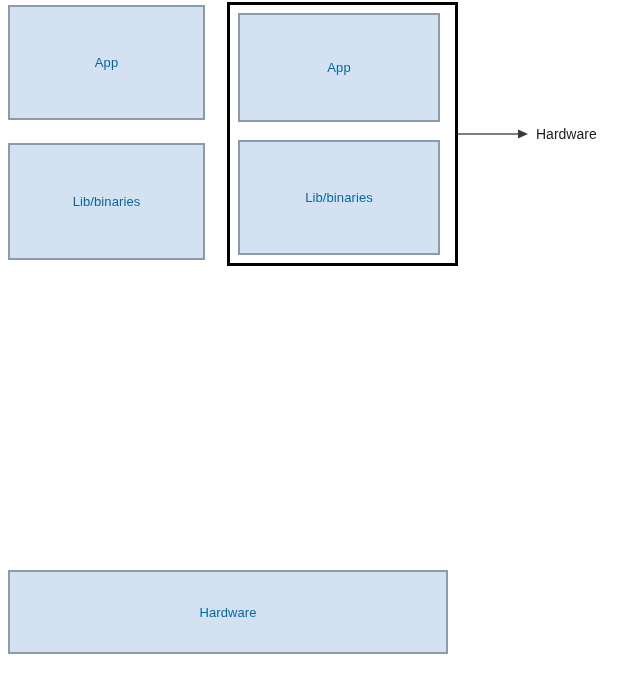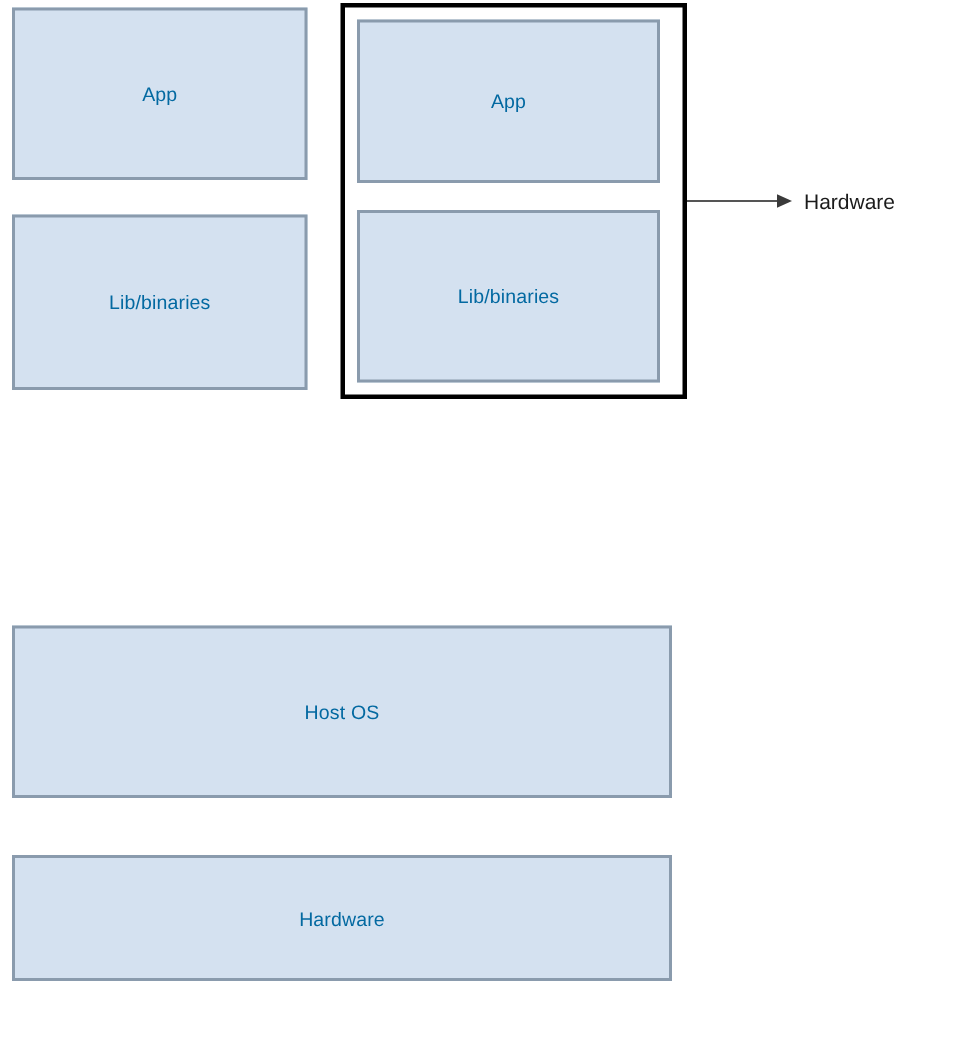--- a/index.html
+++ b/index.html
@@ -122,21 +122,18 @@
 
   <div id="container-annotation">
     <svg id="container-arrow" viewBox="0 0 72 32">
       <line x1="0" y1="16" x2="60" y2="16" stroke="#555555" stroke-width="1.4"></line>
       <polygon points="60,11.5 70,16 60,20.5" fill="#3a3a3a"></polygon>
     </svg>
     <span id="container-callout-label">Hardware</span>
   </div>
 
 
-  <div class="box" id="box-host-os">
-    <span class="box-label">Host OS</span>
-  </div>
 
   <div class="box" id="box-hardware">
     <span class="box-label">Hardware</span>
   </div>
 
 </div>
 
 </body></html>

